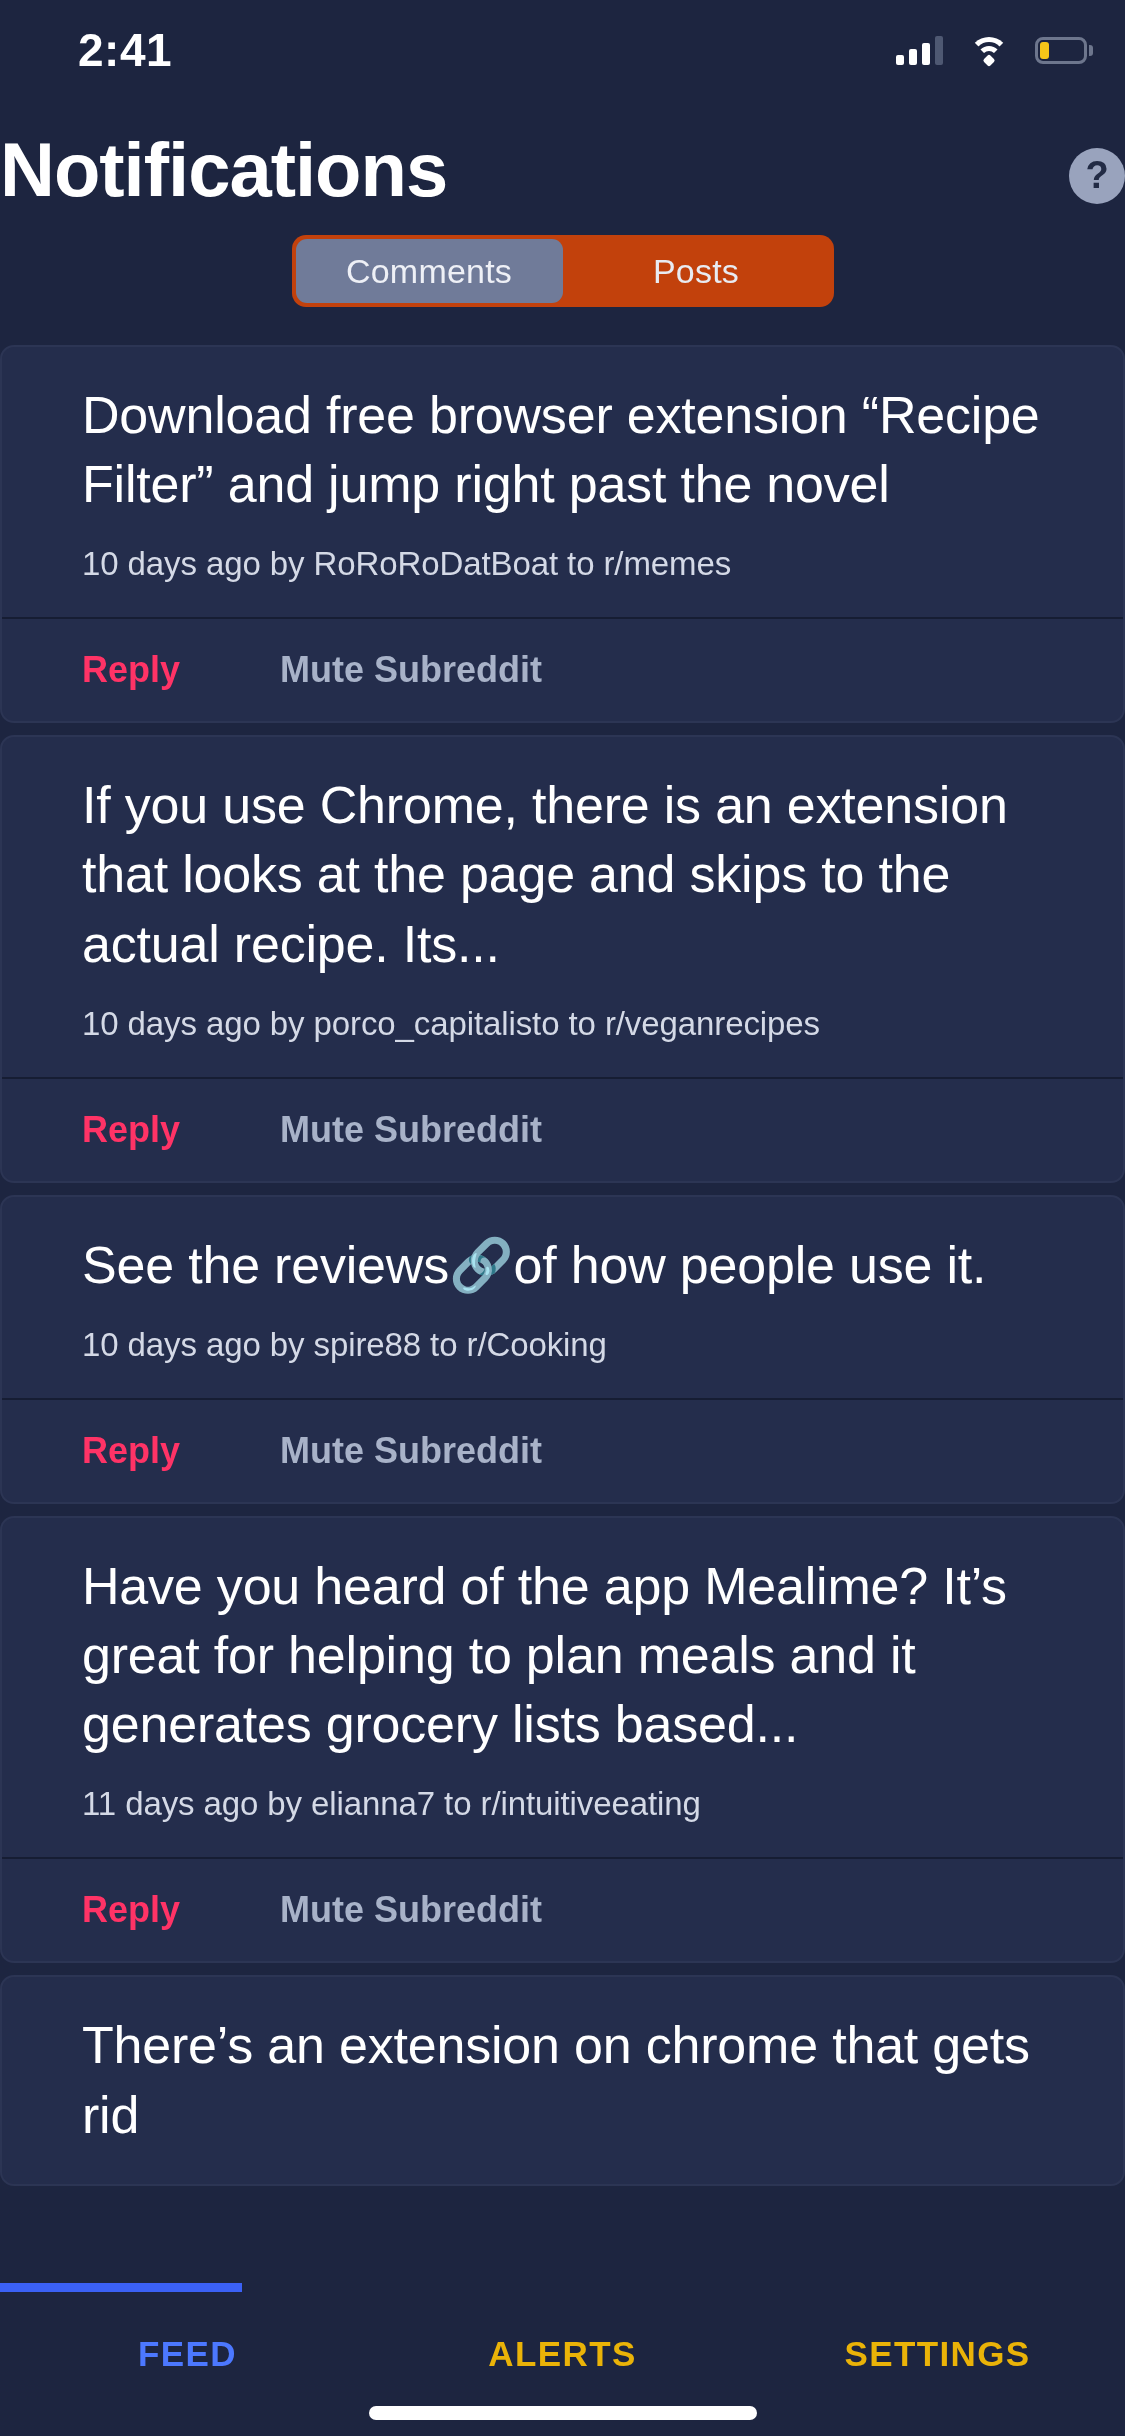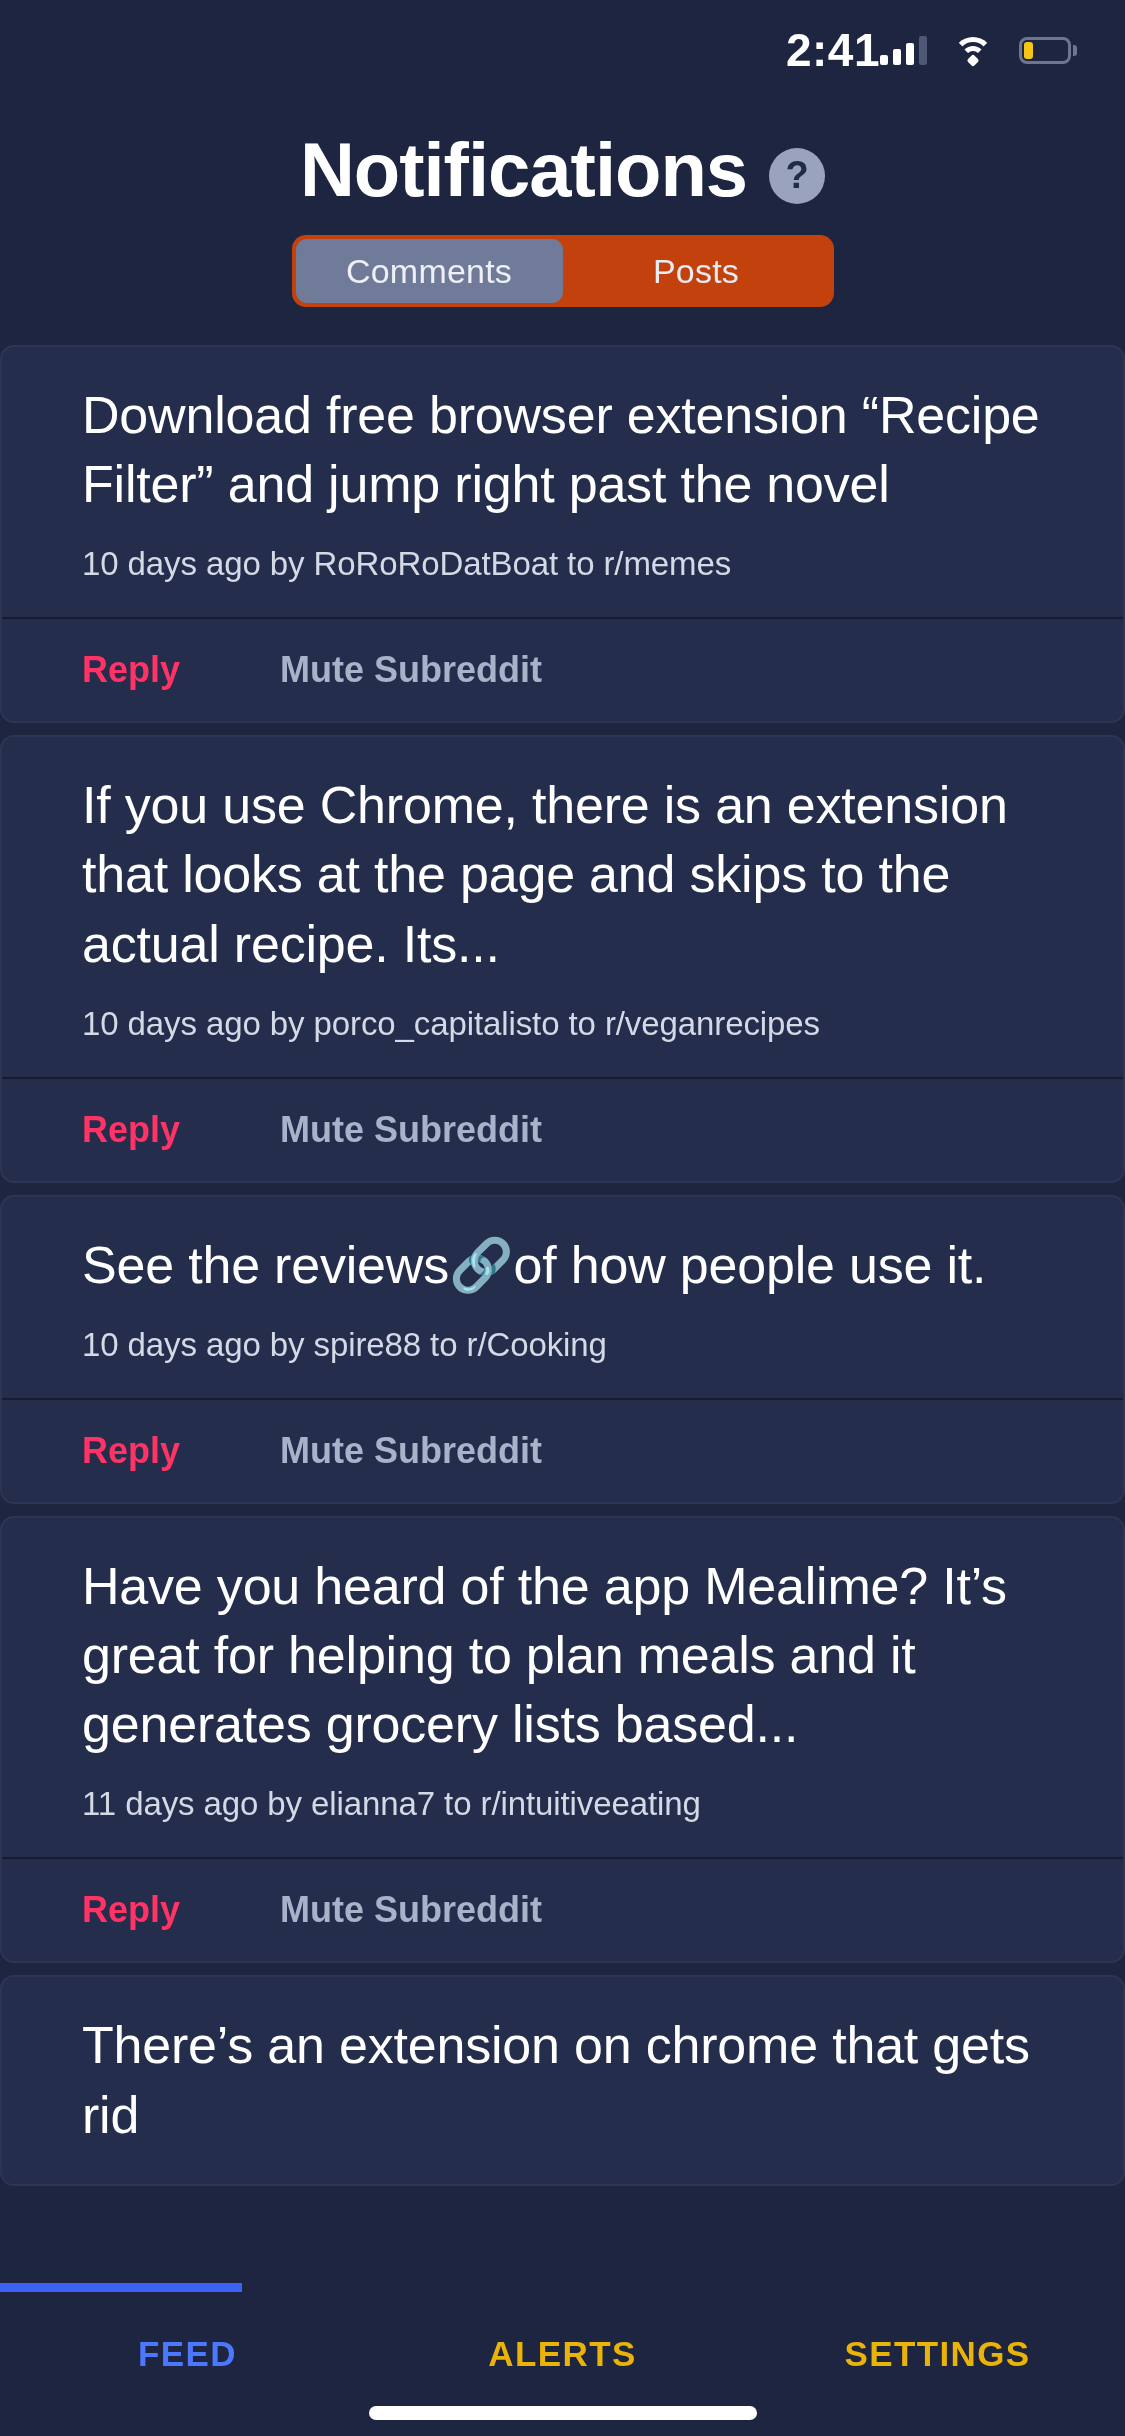--- a/index.html
+++ b/index.html
@@ -13,22 +13,22 @@
     position:relative;
     width:1125px; height:2436px;
     background:#1d2540;
     display:flex; flex-direction:column;
   }
 
   
   .statusbar {
     height:100px;
     flex:0 0 100px;
-    display:flex; align-items:center; justify-content:flex-end;
-    padding:0 48px 0 78px;
+    display:flex; align-items:center; justify-content:space-between;
+    padding:0 32px 0 78px;
   }
   .status-time {
     color:#ffffff;
     font-size:46px;
     font-weight:700;
     letter-spacing:0.5px;
   }
   .status-icons { display:flex; align-items:center; gap:26px; }
 
   .signal { display:flex; align-items:flex-end; gap:5px; height:30px; }
@@ -67,21 +67,21 @@
     border-radius:0 3px 3px 0; margin-left:2px;
   }
 
   
   .header {
     flex:0 0 auto;
     padding:26px 0 18px 0;
     text-align:center;
   }
   .title-row {
-    display:flex; align-items:center; justify-content:center; gap:22px;
+    display:flex; align-items:center; justify-content:space-between; gap:22px;
   }
   .page-title {
     color:#ffffff;
     font-size:76px;
     font-weight:700;
     letter-spacing:-1px;
   }
   .help-icon {
     width:56px; height:56px; border-radius:50%;
     background:#99a3bd;

